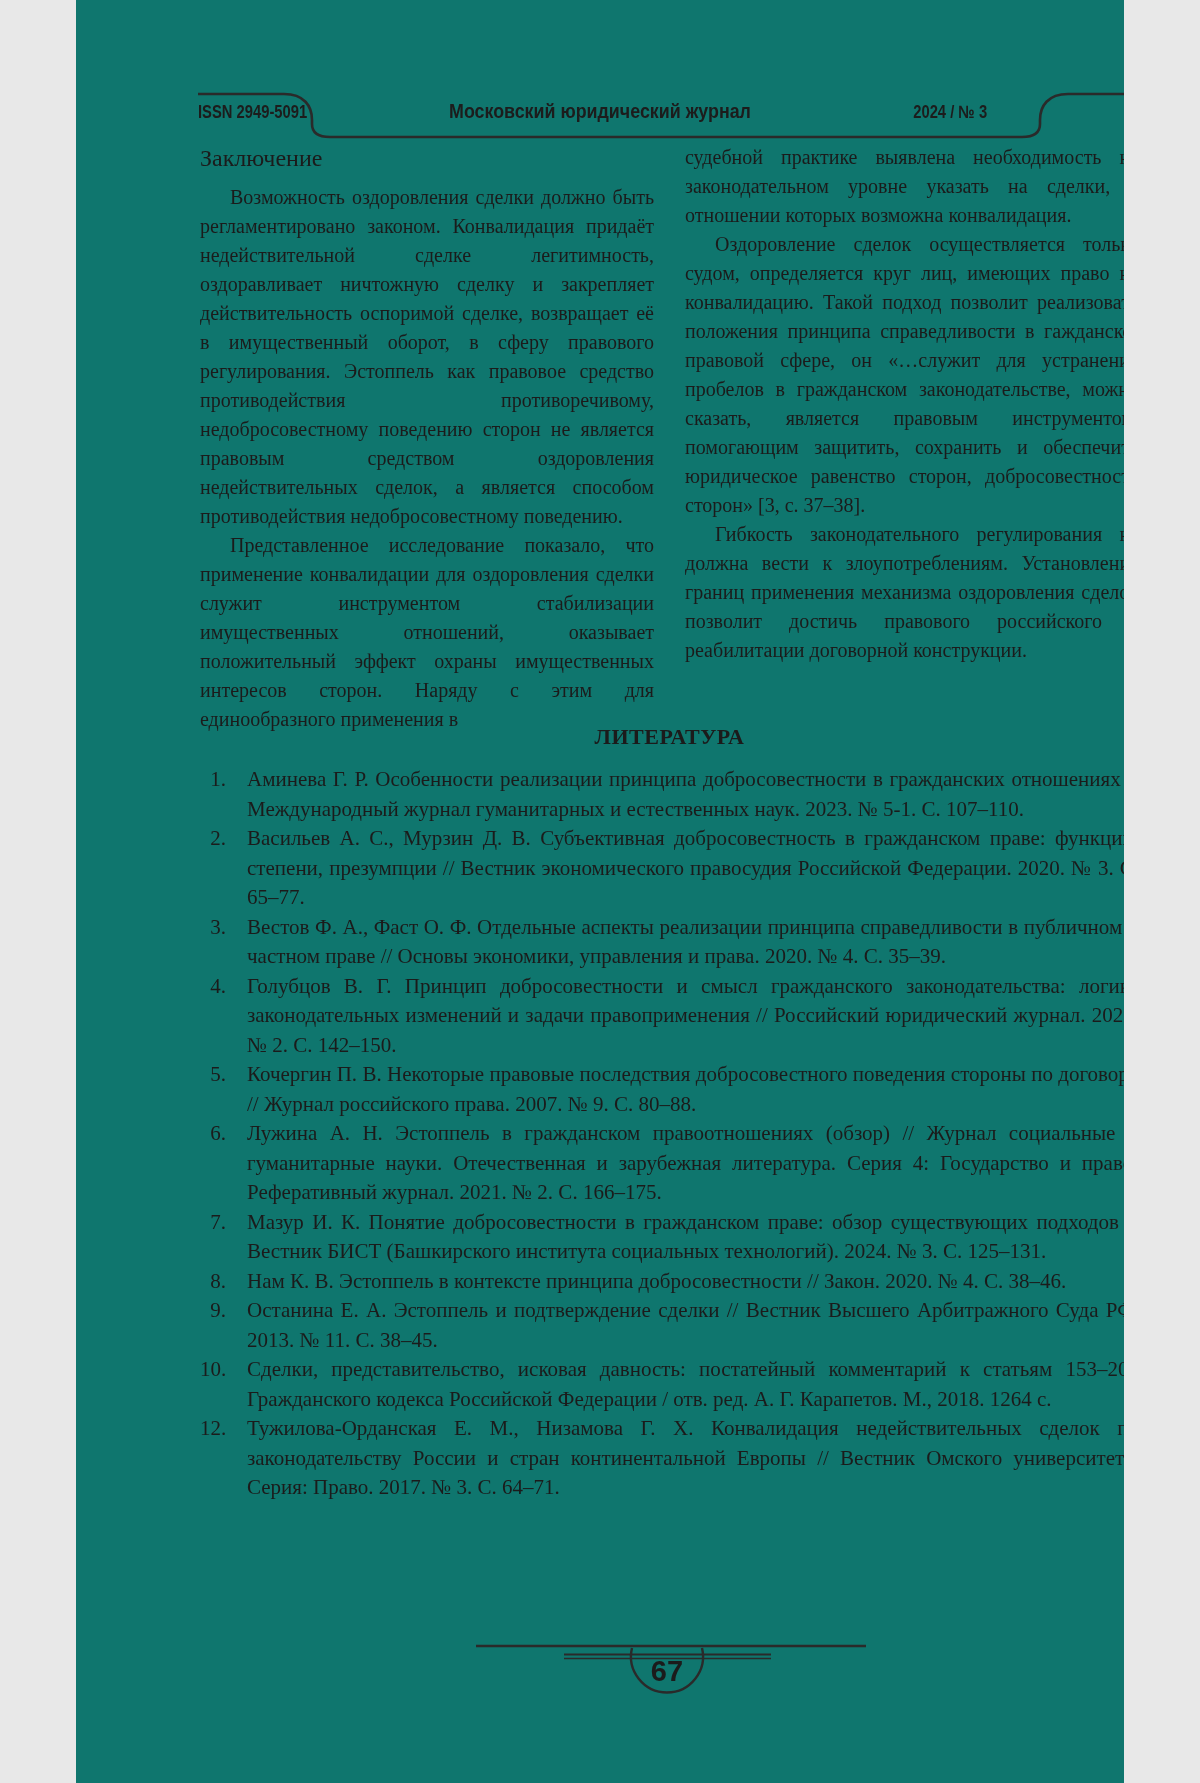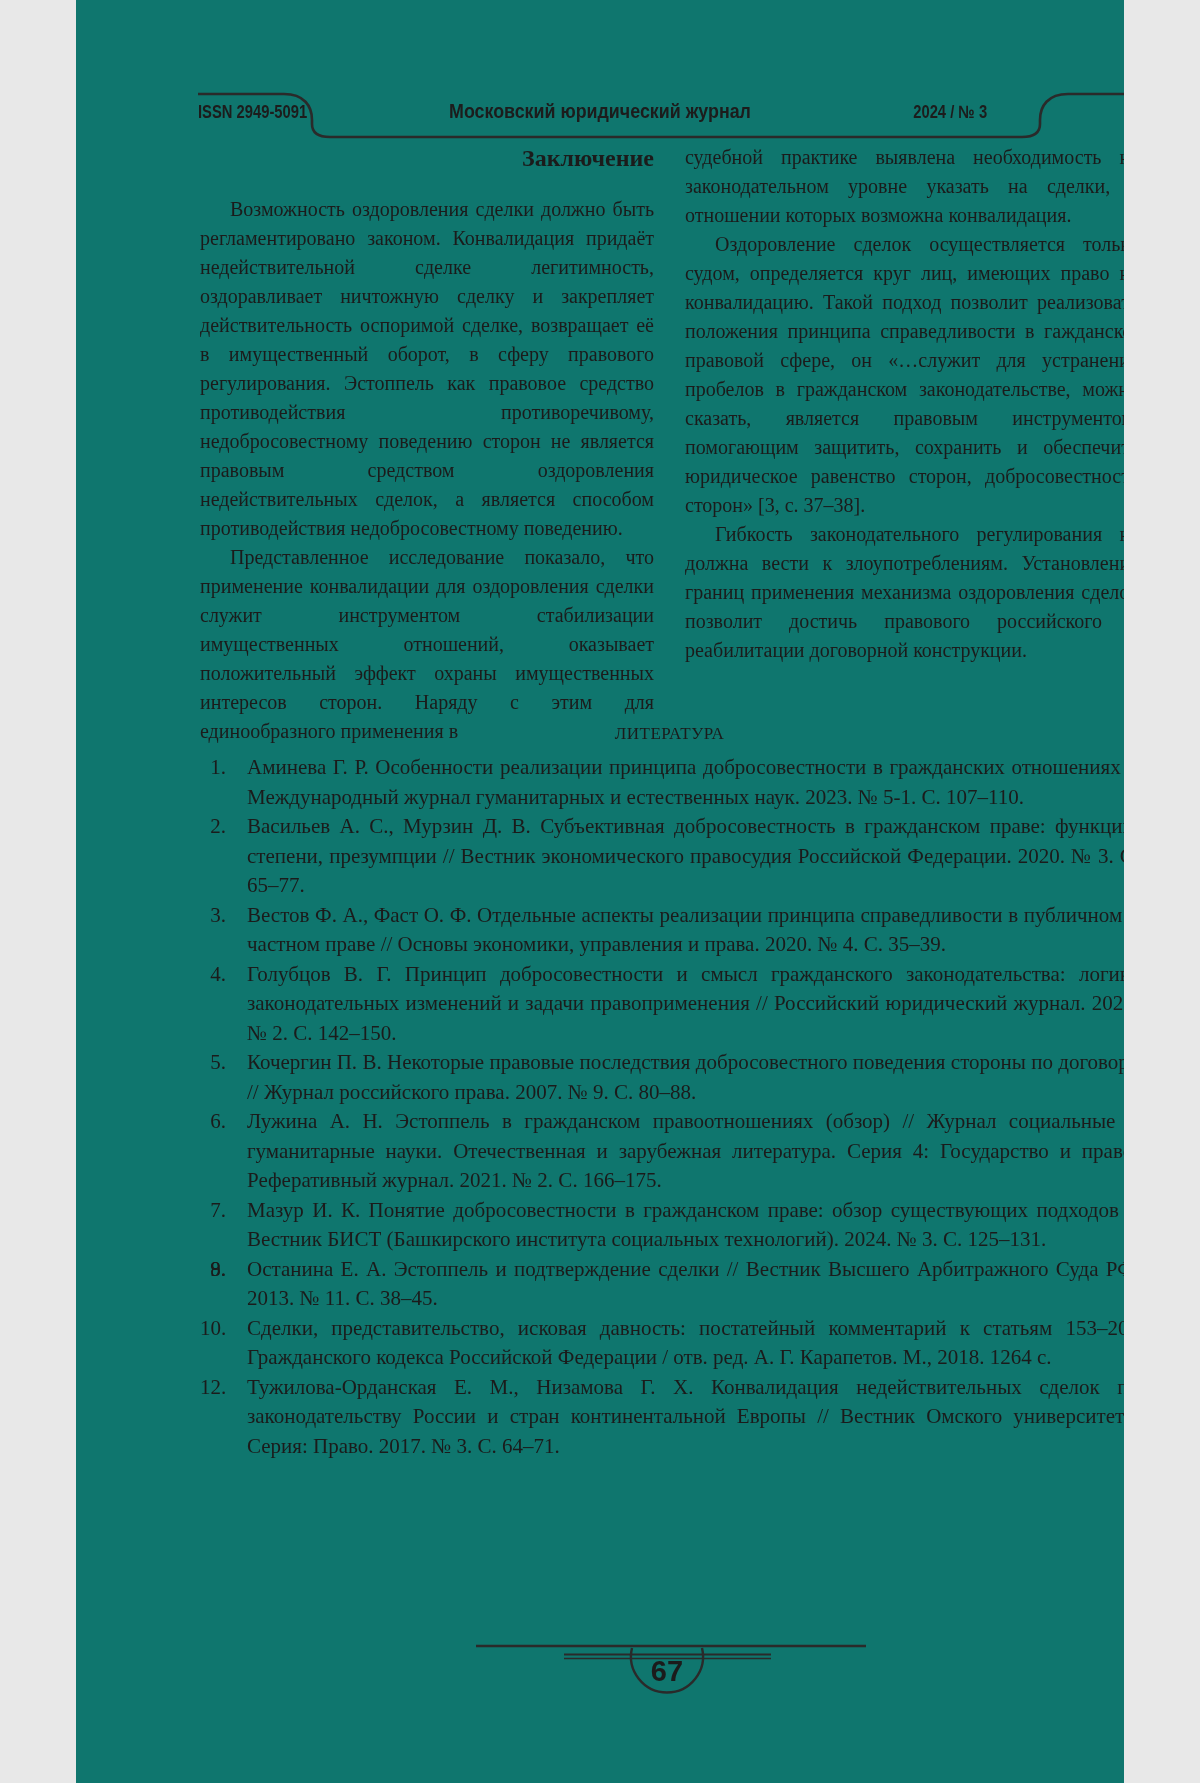--- a/index.html
+++ b/index.html
@@ -24,39 +24,39 @@
   .hdr-issn{left:122px;top:102px;font-size:18px;transform:scaleX(.82);transform-origin:left center;}
   .hdr-title{left:0;right:0;top:99px;text-align:center;font-size:21px;transform:scaleX(.85);transform-origin:center;}
   .hdr-issue{right:137px;top:102px;font-size:18px;transform:scaleX(.82);transform-origin:right center;}
   
   .columns{
     position:absolute;left:124px;top:143px;width:939px;
     display:flex;gap:31px;
   }
   .col{width:454px;}
   .col-heading{
-    margin:0 0 22px 0;
-    text-align:right;
-    font-size:24px;font-weight:bold;
+    margin:0 0 10px 0;
+    text-align:left;
+    font-size:24px;font-weight:normal;
     line-height:30px;
   }
   p.body{
     margin:0;
     font-size:20px;
     line-height:29px;
     text-align:justify;
     text-indent:30px;
   }
   p.body.cont{text-indent:0;}
   
   .literature{position:absolute;left:124px;top:724px;width:939px;}
   .lit-heading{
-    margin:0 0 9px 0;
+    margin:0 0 15px 0;
     text-align:center;
-    font-size:17px;font-weight:normal;
+    font-size:22px;font-weight:bold;
     letter-spacing:.5px;
   }
   .ref{
     position:relative;
     margin-left:47px;
     font-size:21px;
     line-height:29.5px;
     text-align:justify;
   }
   .ref-num{
@@ -129,20 +129,21 @@
     <div class="ref">
       <span class="ref-num">6.</span>
       <span>Лужина А. Н. Эстоппель в гражданском правоотношениях (обзор) // Журнал социальные и гуманитарные науки. Отечественная и зарубежная литература. Серия 4: Государство и право: Реферативный журнал. 2021. № 2. С. 166–175.</span>
     </div>
     <div class="ref">
       <span class="ref-num">7.</span>
       <span>Мазур И. К. Понятие добросовестности в гражданском праве: обзор существующих подходов // Вестник БИСТ (Башкирского института социальных технологий). 2024. № 3. С. 125–131.</span>
     </div>
     <div class="ref">
       <span class="ref-num">8.</span>
+      <span>Нам К. В. Эстоппель в контексте принципа добросовестности // Закон. 2020. № 4. С. 38–46.</span>
     </div>
     <div class="ref">
       <span class="ref-num">9.</span>
       <span>Останина Е. А. Эстоппель и подтверждение сделки // Вестник Высшего Арбитражного Суда РФ. 2013. № 11. С. 38–45.</span>
     </div>
     <div class="ref">
       <span class="ref-num">10.</span>
       <span>Сделки, представительство, исковая давность: постатейный комментарий к статьям 153–208 Гражданского кодекса Российской Федерации / отв. ред. А. Г. Карапетов. М., 2018. 1264 с.</span>
     </div>
     <div class="ref">

